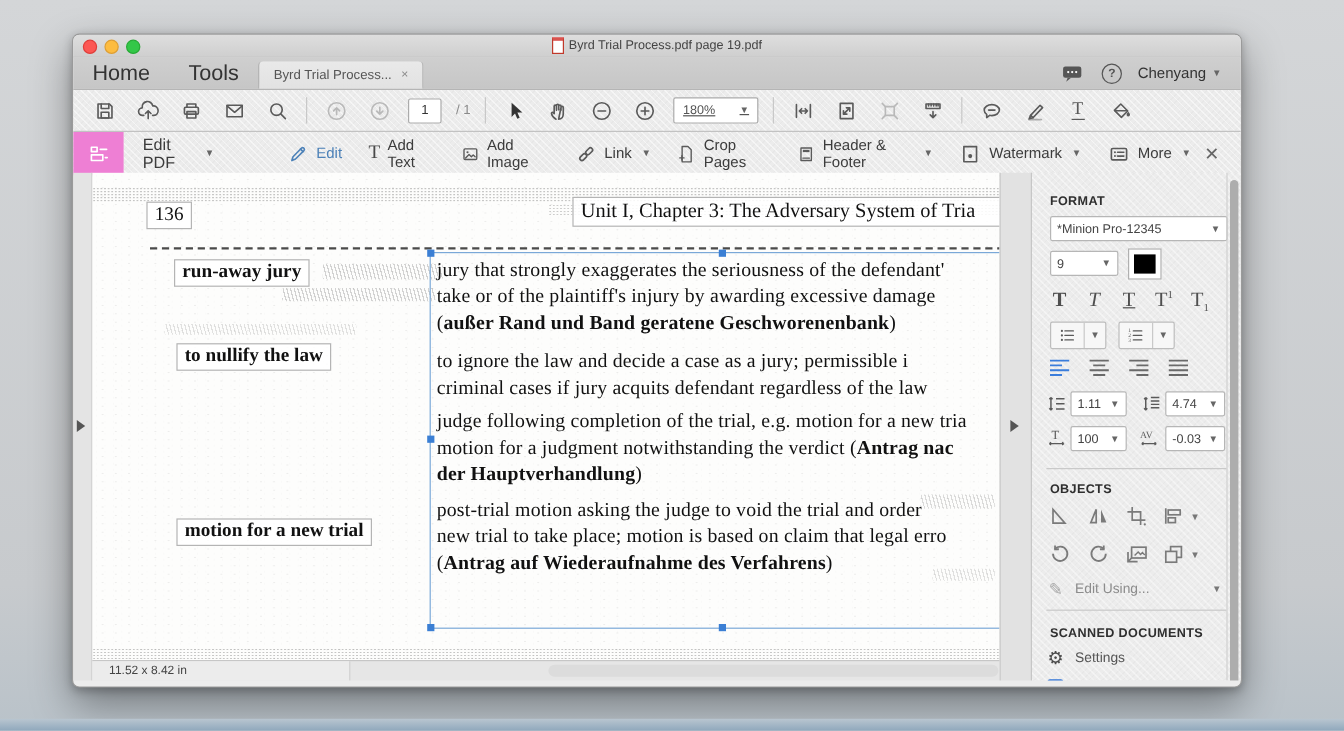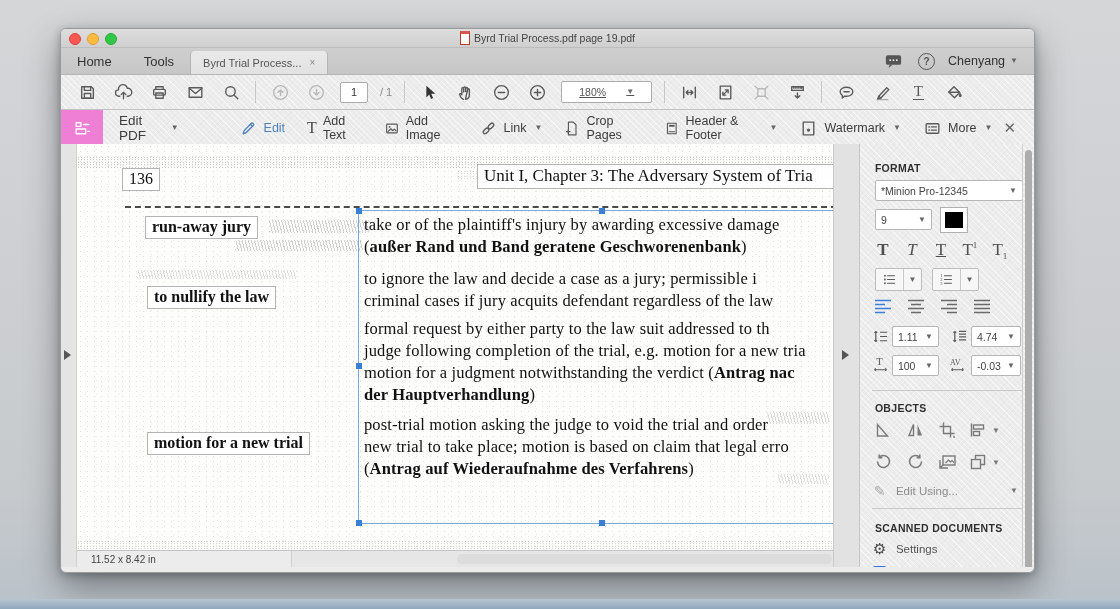--- a/index.html
+++ b/index.html
@@ -21,21 +21,21 @@
   .lights{position:absolute;left:8px;top:4px;display:flex;gap:6px;}
   .light{width:10px;height:10px;border-radius:50%;}
   .light.red{background:#fc5753;border:.5px solid #df3e3a;}
   .light.yellow{background:#fdbc40;border:.5px solid #de9f34;}
   .light.green{background:#33c748;border:.5px solid #27aa35;}
   .wtitle{margin:0 auto;font-size:10.5px;color:#444;display:flex;align-items:center;gap:4px;}
   .doc-mini{width:8px;height:10px;background:#fff;border:1px solid #c0392b;border-top:3px solid #d9534f;display:inline-block;}
   
   .tabbar{height:26px;background:linear-gradient(#cfcfcf,#c6c6c6);
     border-bottom:1px solid #b5b5b5;display:flex;align-items:stretch;position:relative;}
-  .navtab{font-size:13px;color:#333;display:flex;align-items:center;padding:0 16px;cursor:default;}
+  .navtab{font-size:18px;color:#333;display:flex;align-items:center;padding:0 16px;cursor:default;}
   .doctab{background:linear-gradient(#e9e9e9,#e2e2e2);border-left:1px solid #b5b5b5;border-right:1px solid #b5b5b5;
     border-radius:4px 4px 0 0;margin-top:3px;display:flex;align-items:center;gap:8px;
     padding:0 12px;font-size:11px;color:#555;min-width:110px;}
   .tab-close{color:#888;font-size:10px;}
   .tabbar-right{margin-left:auto;display:flex;align-items:center;gap:13px;padding-right:16px;}
   .user{font-size:12.5px;color:#333;display:flex;align-items:center;gap:5px;justify-content:flex-end;}
   .caret{font-size:8px;color:#666;line-height:1;}
   .help-circ{width:15px;height:15px;border:1.4px solid #555;border-radius:50%;
     font-size:10px;color:#555;display:flex;align-items:center;justify-content:center;font-weight:bold;}
   
@@ -46,21 +46,21 @@
   .tbtn{width:24px;height:24px;display:flex;align-items:center;justify-content:center;flex:0 0 auto;}
   .sep{width:1px;height:22px;background:#c8c8c8;flex:0 0 auto;}
   .ic{width:19px;height:19px;display:block;}
   .ic *{stroke:#5a5a5a;fill:none;stroke-width:1.3;stroke-linecap:round;stroke-linejoin:round;}
   .ic .f{fill:#5a5a5a;stroke:none;}
   .dis .ic *{stroke:#b9b9b9;}
   .pageinput{width:26px;height:19px;border:1px solid #ababab;background:#fff;text-align:center;
     font-size:11px;color:#333;border-radius:2px;padding:0;font-family:inherit;}
   .pagetotal{font-size:11px;color:#8a8a8a;}
   .zoomselect{width:55px;height:20px;border:1px solid #ababab;background:#fff;border-radius:2px;
-    display:flex;align-items:center;justify-content:space-between;padding:0 17px;font-size:10.5px;color:#555;text-decoration:underline;}
+    display:flex;align-items:center;justify-content:space-between;padding:0 7px;font-size:10.5px;color:#555;text-decoration:underline;}
   .tglyph{font-family:"Liberation Serif","DejaVu Serif",serif;font-size:15px;color:#5a5a5a;
     border-bottom:1.6px solid #5a5a5a;line-height:15px;padding:0 1px;}
   
   .editbar{height:36px;border-bottom:1px solid #cfcfcf;display:flex;align-items:center;gap:0;position:relative;}
   .pinkbtn{width:42px;height:36px;background:var(--accent-pink,#ee7fd4);display:flex;align-items:center;justify-content:center;flex:0 0 auto;}
   .pinkbtn .ic *{stroke:#fff;}
   .ebtn{display:flex;align-items:center;gap:6px;font-size:12.5px;color:#3c3c3c;padding:0 11px;height:100%;}
   .ebtn .caret{margin-left:2px;}
   .ebtn.blue{color:var(--accent-blue,#4d82b8);}
   .ebtn.blue .ic *{stroke:var(--accent-blue,#4d82b8);}
@@ -417,29 +417,29 @@
         <div class="editbox term term4">motion for a new trial</div>
 
         <div class="textbox">
           <span class="handle h-tl"></span>
           <span class="handle h-tm"></span>
           <span class="handle h-ml"></span>
           <span class="handle h-bl"></span>
           <span class="handle h-bm"></span>
           <div class="defs">
               <div class="para">
+                <div class="dline"><span>jury that strongly exaggerates the seriousness of the defendant'</span></div>
                 <div class="dline"><span>take or of the plaintiff's injury by awarding excessive damage</span></div>
                 <div class="dline"><span>(</span><b>außer Rand und Band geratene Geschworenenbank</b><span>)</span></div>
               </div>
               <div class="para">
                 <div class="dline"><span>to ignore the law and decide a case as a jury; permissible i</span></div>
                 <div class="dline"><span>criminal cases if jury acquits defendant regardless of the law</span></div>
               </div>
               <div class="para">
-                <div class="dline"><span>formal request by either party to the law suit addressed to th</span></div>
                 <div class="dline"><span>judge following completion of the trial, e.g. motion for a new tria</span></div>
                 <div class="dline"><span>motion for a judgment notwithstanding the verdict (</span><b>Antrag nac</b></div>
                 <div class="dline"><b>der Hauptverhandlung</b><span>)</span></div>
               </div>
               <div class="para">
                 <div class="dline"><span>post-trial motion asking the judge to void the trial and order</span></div>
                 <div class="dline"><span>new trial to take place; motion is based on claim that legal erro</span></div>
                 <div class="dline"><span>(</span><b>Antrag auf Wiederaufnahme des Verfahrens</b><span>)</span></div>
               </div>
             </div>

